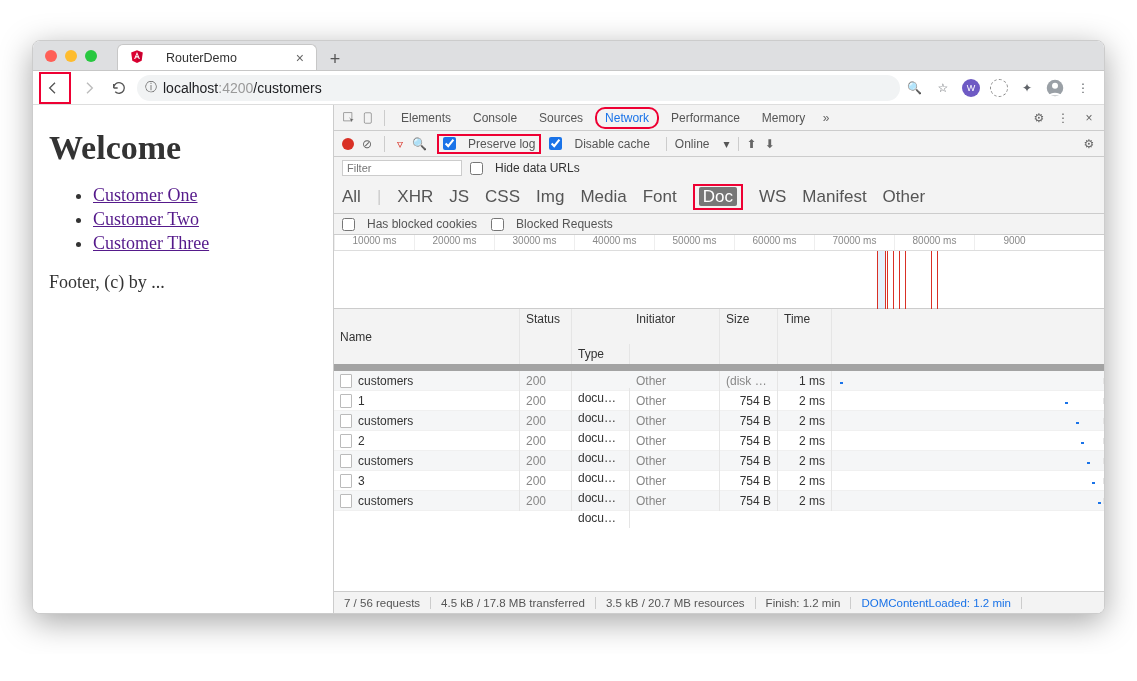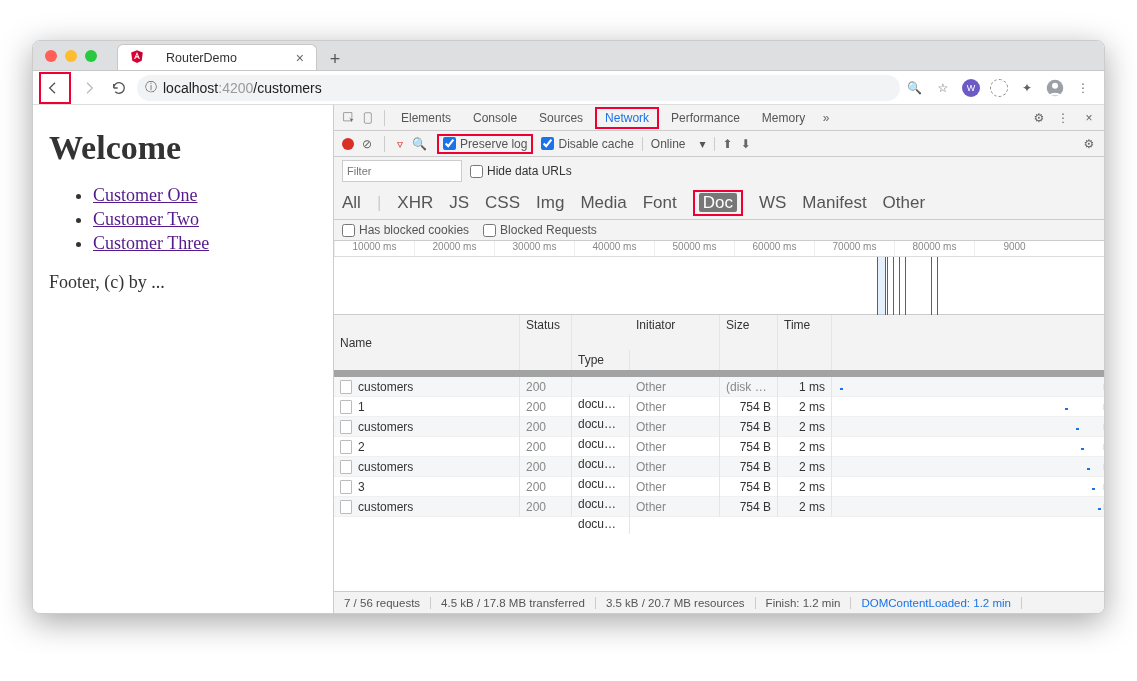--- a/index.html
+++ b/index.html
@@ -35,34 +35,34 @@
   .page ul { padding-left: 44px; margin-bottom: 18px; }
   .page li { font-family: Georgia, 'Times New Roman', serif; font-size: 18px; margin: 3px 0; }
   .page a { color: #551a8b; text-decoration: underline; }
   .footer-text { font-family: Georgia, 'Times New Roman', serif; font-size: 18px; }
   
   .devtools { flex:1; display:flex; flex-direction:column; border-left:1px solid #ccc; background:#f3f3f3; }
   .dt-tabs { height:26px; background:#f3f3f3; display:flex; align-items:center; border-bottom:1px solid #ccc; padding:0 6px; gap: 2px; }
   .dt-ico { width:18px; height:18px; color:#666; display:flex; align-items:center; justify-content:center; }
   .dt-sep { width:1px; height:16px; background:#ccc; margin:0 4px; }
   .dt-tab { padding:4px 10px; font-size:12px; color:#555; }
-  .dt-tab.active { color:#1a73e8; border-bottom:2px solid #1a73e8; }
+  .dt-tab.active { color:#1a73e8; border-bottom:2px solid #1a73e8;border-radius:10px; }
   .dt-tab.hl { border:2px solid #e03; padding:2px 8px; }
   .dt-right { margin-left:auto; display:flex; gap:8px; align-items:center; color:#666; }
   .dt-row2 { height:26px; background:#f3f3f3; display:flex; align-items:center; border-bottom:1px solid #ccc; padding:0 8px; gap:8px; font-size:12px; color:#555; }
   .rec { width:12px; height:12px; border-radius:50%; background:#d93025; }
   .ban { color:#666; }
   .funnel { color:#d93025; }
-  .chk { display:flex; align-items:center; gap:4px; }
+  .chk { display:flex; align-items:center; gap:12px; }
   .chk input { accent-color:#1a73e8; }
   .hlbox { border:2px solid #e03; padding:1px 4px; }
-  .online { border-left:1px solid #ccc; border-right:1px solid #ccc; padding:0 8px; display:flex; align-items:center; gap:14px; }
+  .online { border-left:1px solid #ccc; border-right:1px solid #ccc; padding:0 8px; display:flex; align-items:center; gap:14px;margin-left:8px; }
   .upld { display:flex; gap:8px; color:#666; }
   .dt-row3 { display:flex; align-items:center; padding:3px 8px; gap:8px; background:#f3f3f3; border-bottom:1px solid #ccc; flex-wrap:wrap; }
-  .filter-input { width:120px; height:22px; border:1px solid #ccc; background:#fff; font-size:11px; padding:0 4px; color:#888; }
+  .filter-input { width:120px; height:16px; border:1px solid #ccc; background:#fff; font-size:11px; padding:0 4px; color:#888; }
   .ftabs { display:flex; gap:16px; font-size:17px; color:#555; align-items:center; }
   .ftabs span { cursor:default; }
   .ftabs .sel { background:#777; color:#fff; padding:0 4px; border-radius:2px; }
   .dt-row4 { display:flex; gap:14px; padding:3px 8px; background:#f3f3f3; border-bottom:1px solid #ccc; font-size:12px; color:#555; }
   
   .timeline { height:74px; background:#fff; border-bottom:1px solid #ccc; position:relative; }
   .tl-ticks { height:16px; border-bottom:1px solid #ddd; display:flex; font-size:10px; color:#888; }
   .tl-ticks span { flex:0 0 80px; text-align:center; border-left:1px solid #eee; }
   .tl-body { position:relative; height:58px; }
   .tl-mark { position:absolute; top:0; bottom:0; width:1px; background:#d93025; }

